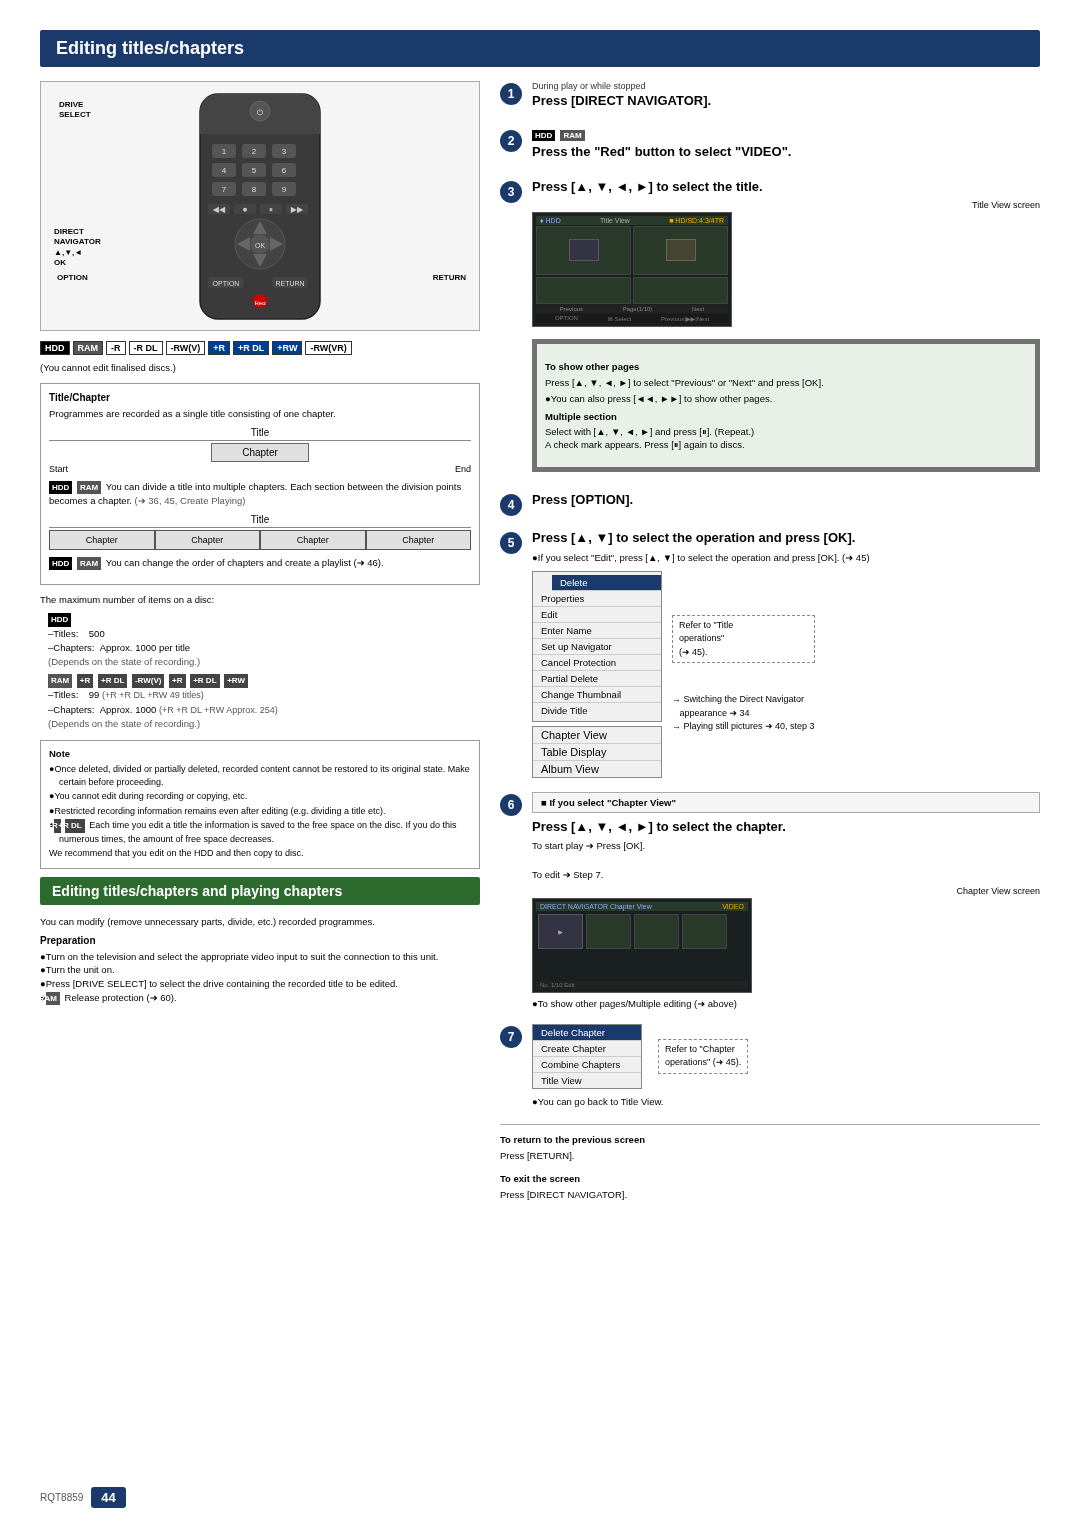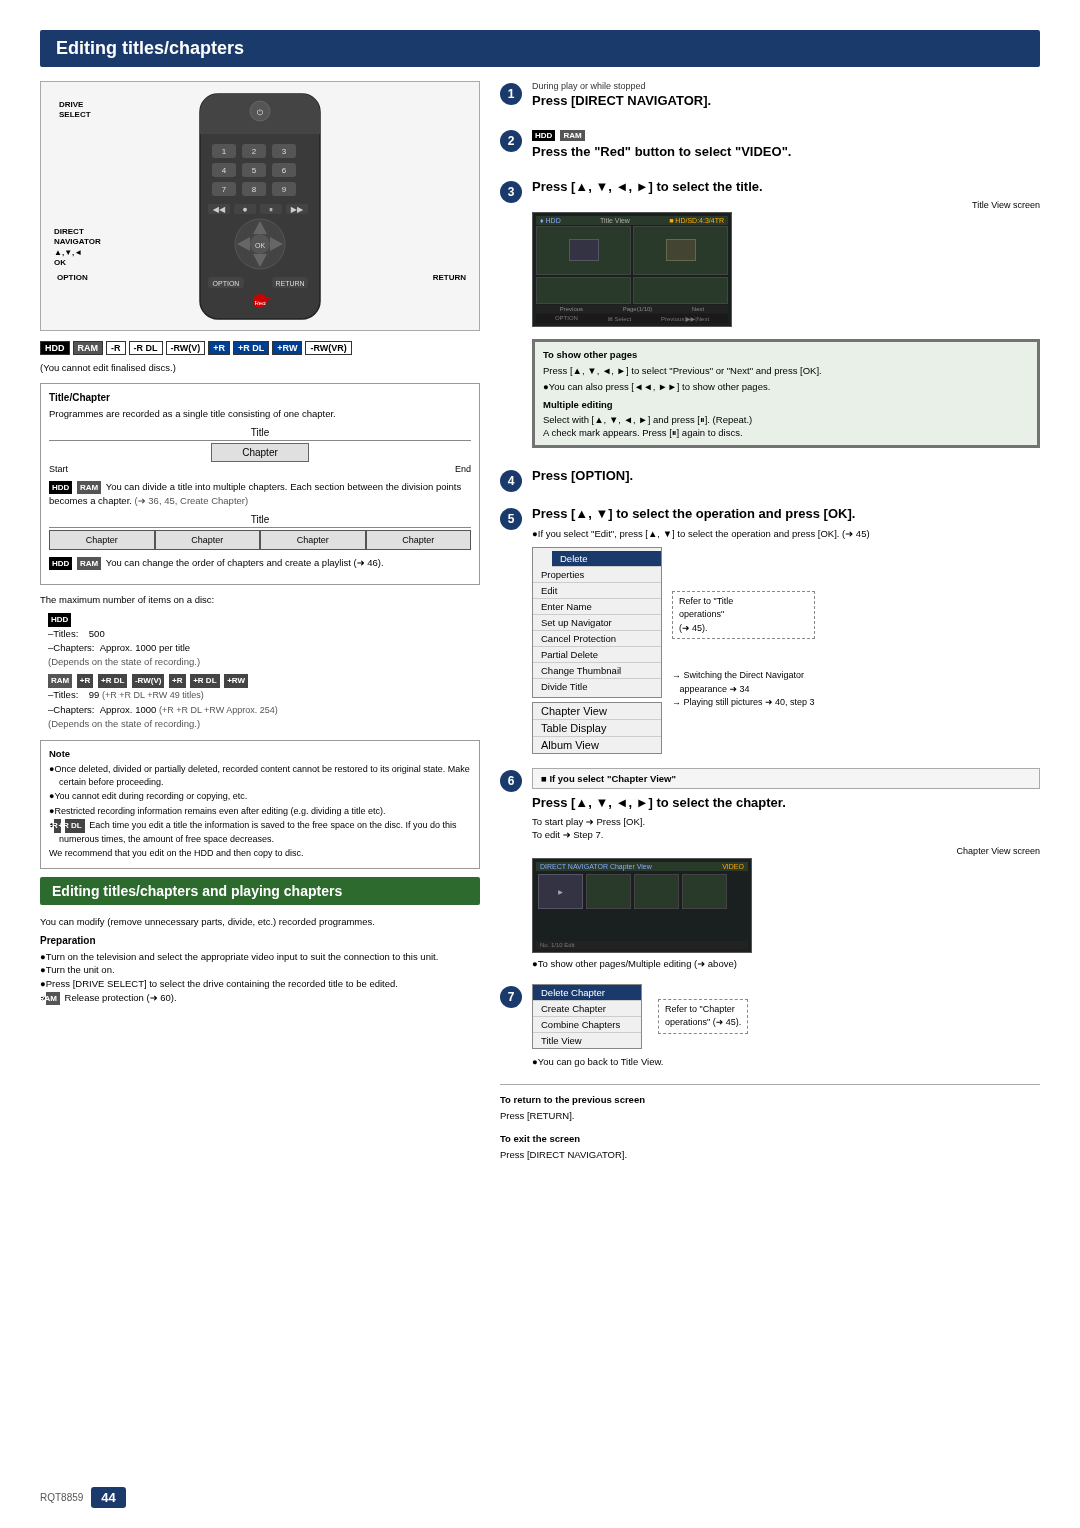--- a/index.html
+++ b/index.html
@@ -212,22 +212,22 @@
     .menu-item {
       padding: 2px 8px;
       border-bottom: 1px solid #ccc;
     }
     .menu-item:last-child { border-bottom: none; }
     .menu-item.selected { background: #1a3a6b; color: #fff; margin-left: 19px; }
 
     
     .show-pages-box {
       background: #e8f0e8;
-      border: 3px solid #737373;
-      padding: 6px 8px;
+      border: 5px solid #737373;
+      padding: 16px 8px;
       margin: 6px 0;
       font-size: 9.5px;
       line-height: 1.4;
     }
     .show-pages-title { font-weight: bold; margin-bottom: 3px; }
 
     
     .ch-menu-box {
       border: 1px solid #888;
       background: #f0f0f0;
@@ -385,21 +385,21 @@
               <span>Start</span>
               <span>End</span>
             </div>
           </div>
         </div>
 
         <div class="info-text" style="margin-top:6px;">
           <span class="sub-badge sub-badge-hdd">HDD</span>
           <span class="sub-badge sub-badge-ram">RAM</span>
           <span>You can divide a title into multiple chapters. Each section between the division points becomes a chapter.</span>
-          <span style="color:#555;">(➜ 36, 45, Create Chapter)</span>
+          <span style="color:#555;">(➜ 36, 45, Create Playing)</span>
         </div>
 
         <div class="tc-diagram">
           <div style="text-align:center; font-size:10px;">Title</div>
           <div style="width:100%; height:1px; background:#888; margin:2px 0;"></div>
           <div class="multi-chapter-row">
             <div class="mc-block">Chapter</div>
             <div class="mc-block">Chapter</div>
             <div class="mc-block">Chapter</div>
             <div class="mc-block">Chapter</div>
@@ -521,21 +521,21 @@
                   </div>
                 </div>
               </div>
             </div>
           </div>
 
           <div class="show-pages-box">
             <div class="show-pages-title">To show other pages</div>
             <div style="margin-bottom:3px;">Press [▲, ▼, ◄, ►] to select "Previous" or "Next" and press [OK].</div>
             <div style="padding-left:10px; text-indent:-10px;">●<span>You can also press [◄◄, ►►] to show other pages.</span></div>
-            <div style="font-weight:bold; margin:4px 0 2px;">Multiple editing</div>
+            <div style="font-weight:bold; margin:4px 0 2px;">Multiple section</div>
             <div>Select with [▲, ▼, ◄, ►] and press [⏸]. (Repeat.)</div>
             <div>A check mark appears. Press [⏸] again to discs.</div>
           </div>
         </div>
       </div>
 
       <div class="step-row">
         <div class="step-num">4</div>
         <div class="step-content">
           <div class="step-main">Press [OPTION].</div>
@@ -581,21 +581,21 @@
             </div>
           </div>
         </div>
       </div>
 
       <div class="step-row">
         <div class="step-num">6</div>
         <div class="step-content">
           <div class="if-select-box">■ If you select "Chapter View"</div>
           <div class="step-main">Press [▲, ▼, ◄, ►] to select the chapter.</div>
-          <div style="font-size:9.5px; margin-bottom:2px;">To start play ➜ Press [OK].</div>
+          <div style="font-size:9.5px; margin-bottom:18px;">To start play ➜ Press [OK].</div>
           <div style="font-size:9.5px; margin-bottom:6px;">To edit ➜ Step 7.</div>
 
           <div style="position:relative; margin-bottom:4px;">
             <div style="font-size:9px; text-align:right; margin-bottom:2px;">Chapter View screen</div>
             <div style="border:1px solid #555; background:#111; width:220px; height:95px;">
               <div style="width:100%; height:100%; padding:3px; display:flex; flex-direction:column; gap:1px; background:#1a2020;">
                 <div style="background:#2a3a2a; color:#8af; font-size:7px; padding:1px 4px; display:flex; justify-content:space-between;">
                   <span>DIRECT NAVIGATOR  Chapter View</span>
                     <span style="color:#fa0;">VIDEO</span>
                 </div>

